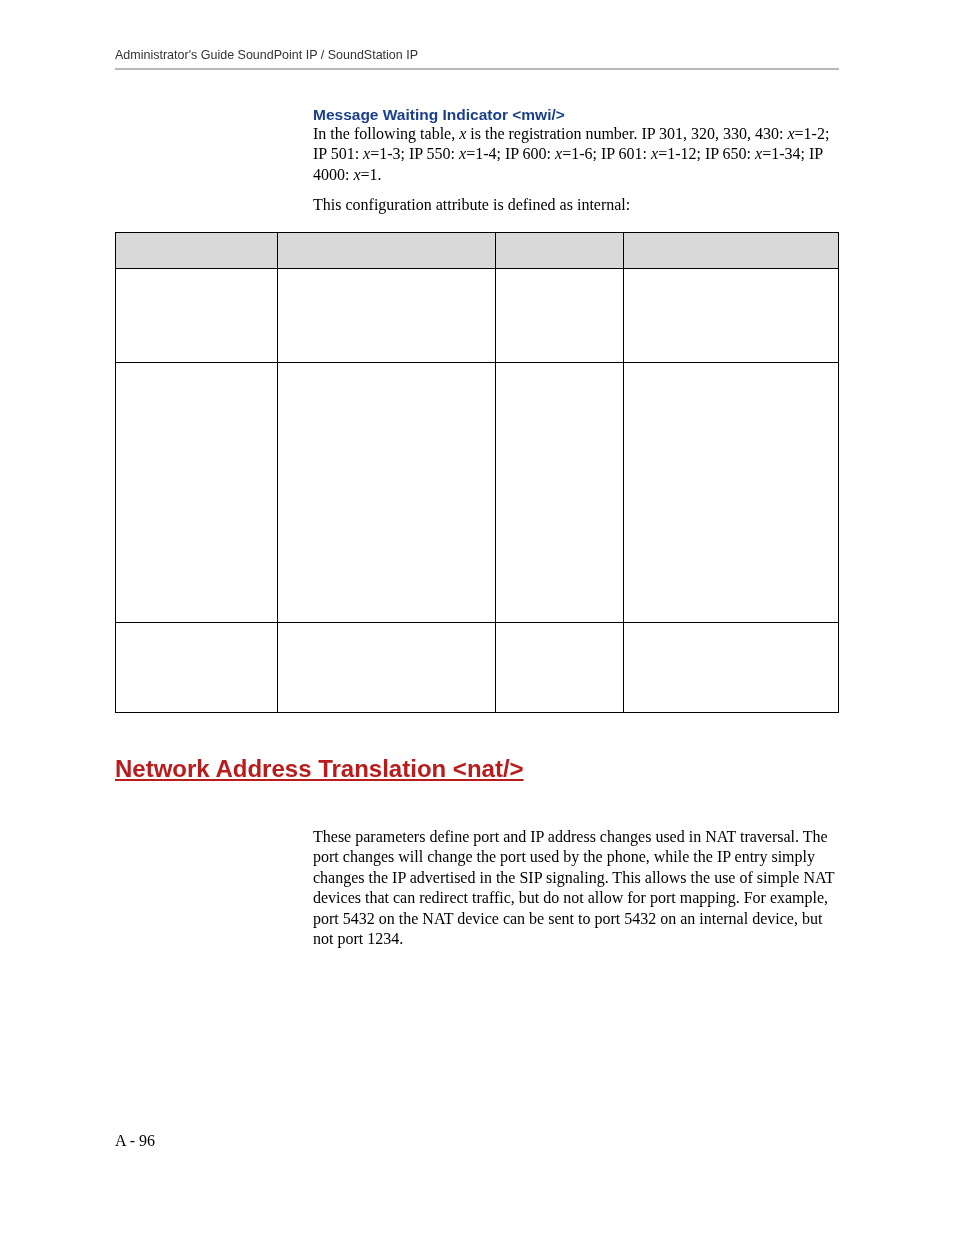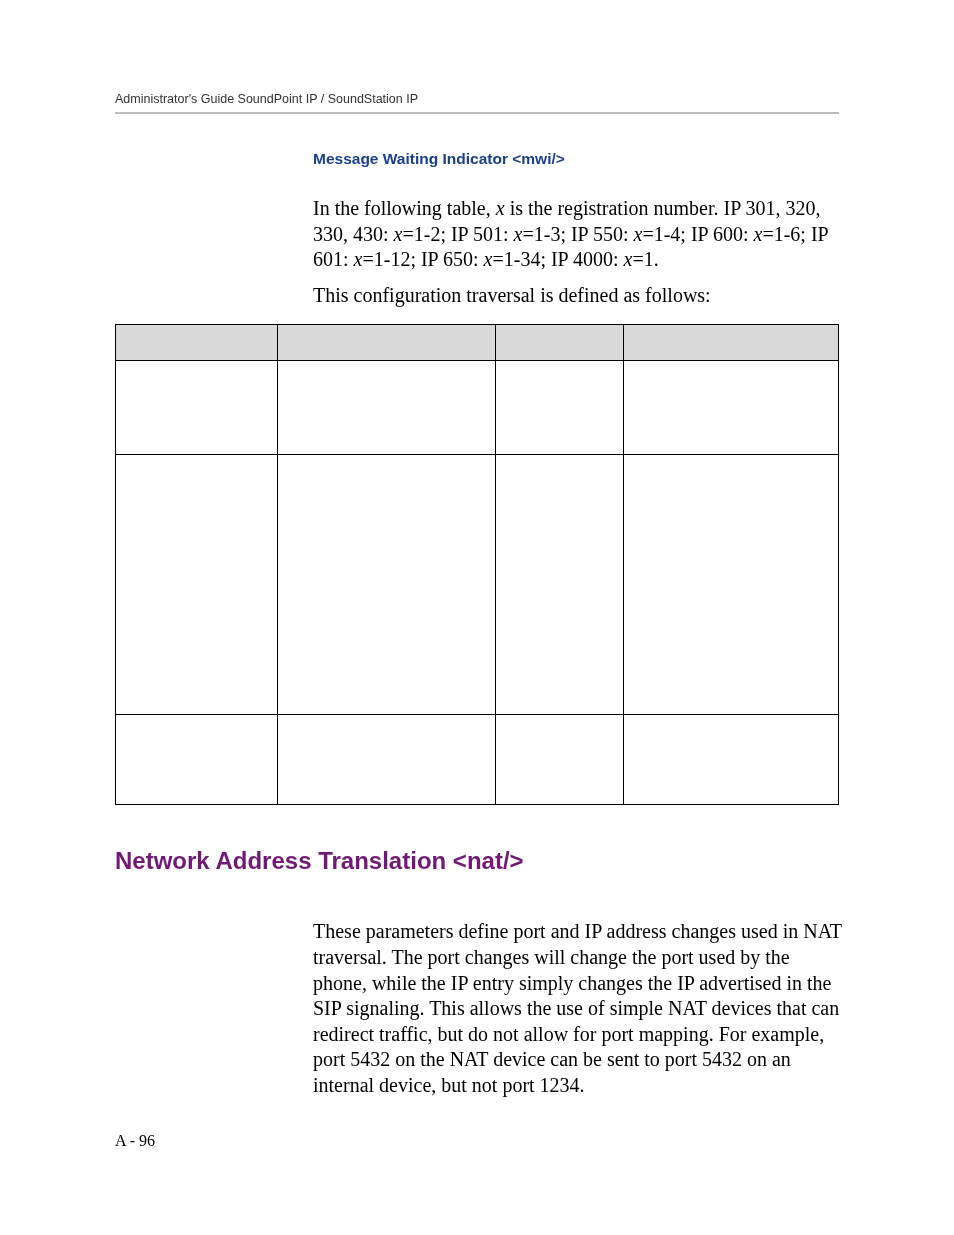--- a/index.html
+++ b/index.html
@@ -5,21 +5,21 @@
   * { box-sizing: border-box; margin: 0; padding: 0; }
   body {
     background: #fff;
     font-family: "Times New Roman", Times, serif;
     width: 954px;
     height: 1235px;
     position: relative;
     color: #000;
   }
   .page {
-    padding: 92px 115px 0 115px;
+    padding: 48px 115px 0 115px;
   }
   .running-header {
     font-family: Arial, Helvetica, sans-serif;
     font-size: 12.5px;
     color: #333;
     margin-bottom: 6px;
   }
   .header-rule {
     border: none;
     border-top: 2px solid #b9b9b9;
@@ -32,24 +32,24 @@
   .indent-block-para {
     margin-left: 198px;
     width: 530px;
     margin-top: 44px;
   }
   .subhead {
     font-family: Arial, Helvetica, sans-serif;
     font-weight: bold;
     font-size: 15.5px;
     color: #1a3f8b;
-    margin-bottom: 28px;
+    margin-bottom: 0;
   }
   .body-text {
-    font-size: 20px;
+    font-size: 16px;
     line-height: 1.28;
     margin-bottom: 10px;
   }
   .body-text .it { font-style: italic; }
   .last-body { margin-bottom: 16px; }
   table.config {
     border-collapse: collapse;
     width: 100%;
     margin-bottom: 42px;
   }
@@ -66,43 +66,44 @@
   .row2 td { height: 260px; }
   .row3 td { height: 90px; }
   .col-a { width: 162px; }
   .col-b { width: 218px; }
   .col-c { width: 128px; }
   .col-d { }
   .section-h1 {
     font-family: Arial, Helvetica, sans-serif;
     font-weight: bold;
     font-size: 24px;
-    color: #701a75;
+    color: #b91c1c;
     margin-bottom: 22px;
+    text-decoration: underline;
   }
   .page-number {
     position: absolute;
     left: 115px;
     bottom: 85px;
     font-size: 16px;
   }
 </style>
 </head>
 <body>
 
 <div class="page">
   <div class="running-header">Administrator's Guide SoundPoint IP / SoundStation IP</div>
   <hr class="header-rule">
 
   <div class="indent-block">
     <div class="subhead">Message Waiting Indicator &lt;mwi/&gt;</div>
     <p class="body-text">
       <span>In the following table, </span><span class="it">x</span><span> is the registration number. IP 301, 320, 330, 430: </span><span class="it">x</span><span>=1-2; IP 501: </span><span class="it">x</span><span>=1-3; IP 550: </span><span class="it">x</span><span>=1-4; IP 600: </span><span class="it">x</span><span>=1-6; IP 601: </span><span class="it">x</span><span>=1-12; IP 650: </span><span class="it">x</span><span>=1-34; IP 4000: </span><span class="it">x</span><span>=1.</span>
     </p>
-    <p class="body-text last-body">This configuration traversal is defined as follows:</p>
+    <p class="body-text last-body">This configuration attribute is defined as internal:</p>
   </div>
 
   <table class="config">
     <thead>
       <tr>
         <th class="col-a"></th>
         <th class="col-b"></th>
         <th class="col-c"></th>
         <th class="col-d"></th>
       </tr>

